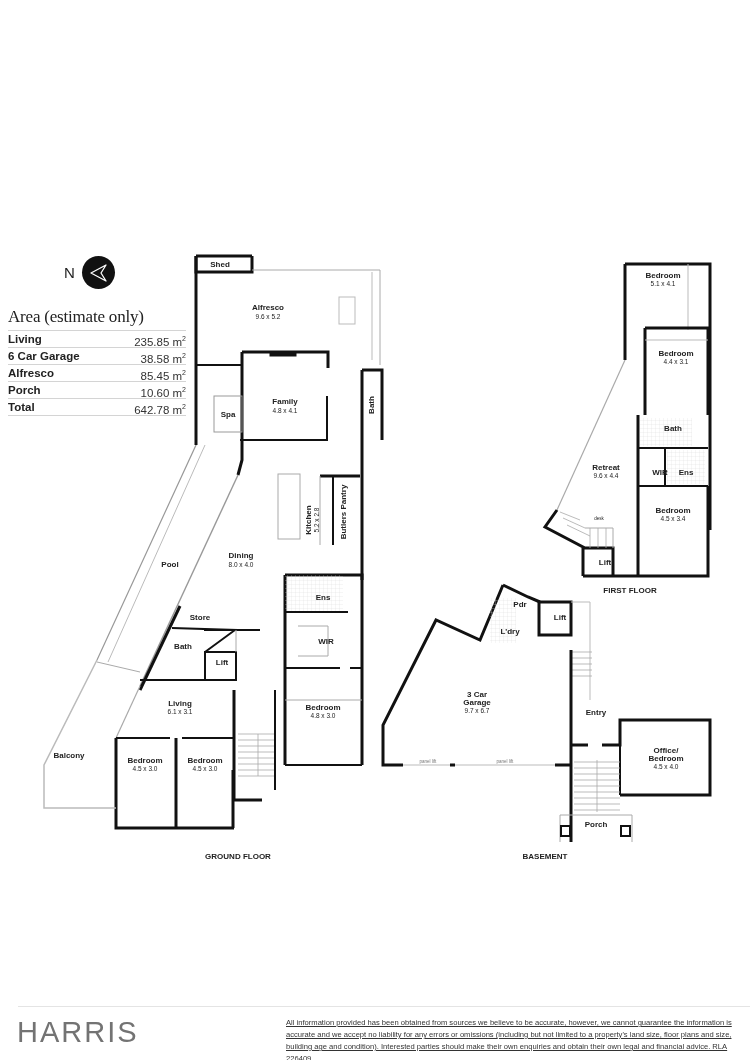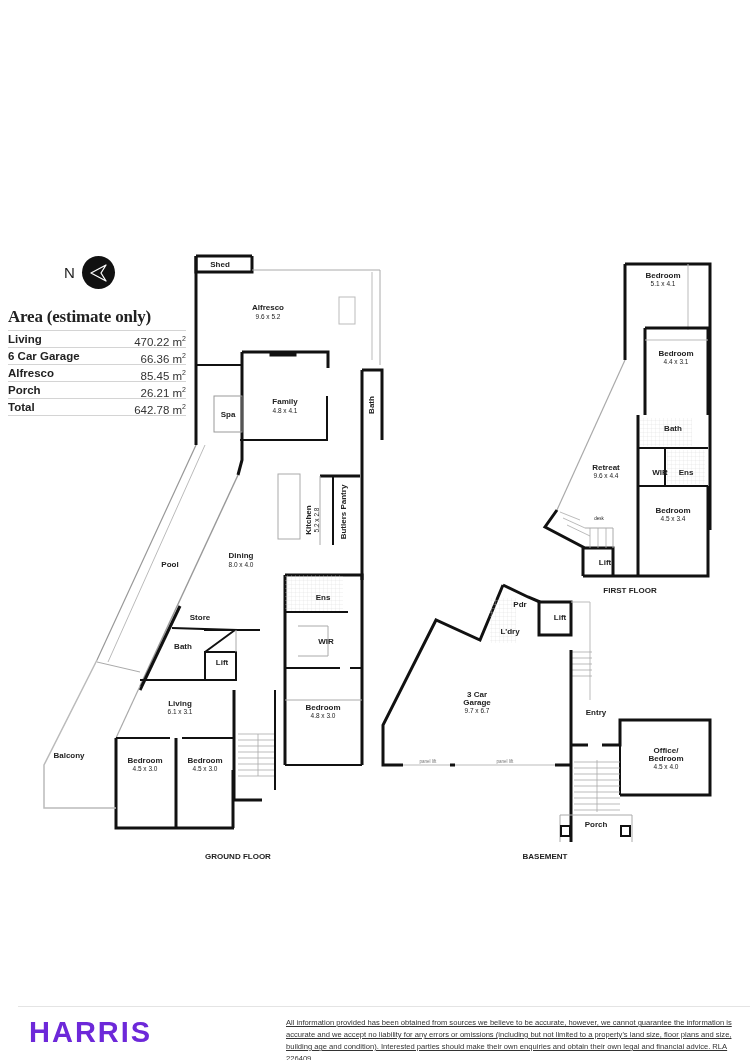--- a/index.html
+++ b/index.html
@@ -1,61 +1,61 @@
 <!DOCTYPE html>
 <html><head>
 <meta charset="utf-8">
 <style>
   html,body{margin:0;padding:0;background:#fff;}
   body{width:750px;height:1060px;position:relative;overflow:hidden;font-family:"Liberation Sans","DejaVu Sans",sans-serif;color:#222;}
   .compass{position:absolute;left:64px;top:256px;width:60px;height:34px;}
   .compass .n{position:absolute;left:0;top:8px;font-size:15px;color:#222;}
   .compass .disc{position:absolute;left:18px;top:0;width:33px;height:33px;border-radius:50%;background:#111;}
   .area{position:absolute;left:8px;top:307px;width:178px;}
-  .area .title{font-family:"Liberation Serif","DejaVu Serif",serif;font-size:17px;color:#222;margin-bottom:3px;letter-spacing:-0.2px;font-weight:bold;}
+  .area .title{font-family:"Liberation Serif","DejaVu Serif",serif;font-size:17px;color:#222;margin-bottom:3px;letter-spacing:-0.2px;}
   .area .row{display:flex;justify-content:space-between;border-top:1px solid #d4d4d4;height:16px;line-height:16px;font-size:11.5px;}
   .area .row:last-child{border-bottom:1px solid #d4d4d4;gap:40px;}
   .area .row .k{font-weight:bold;color:#222;}
   .area .row .v{color:#333;}
   .area sup{font-size:7px;}
   svg.plan{position:absolute;left:0;top:0;}
   .footer-line{position:absolute;left:18px;top:1006px;width:732px;height:1px;background:#e4e4e4;}
-  .logo{position:absolute;left:29px;top:1016px;font-size:29px;font-weight:bold;letter-spacing:2px;color:#6d28d9;}
+  .logo{position:absolute;left:17px;top:1016px;font-size:29px;font-weight:normal;letter-spacing:2px;color:#737373;}
   .disclaimer{position:absolute;left:286px;top:1017px;width:462px;font-size:7.6px;line-height:12px;color:#333;text-decoration:underline;}
   .lbl{font-family:"Liberation Sans","DejaVu Sans",sans-serif;}
 </style>
 </head>
 <body>
 
 <div class="compass">
   <span class="n">N</span>
   <div class="disc">
     <svg width="33" height="33" viewBox="0 0 33 33">
         <path d="M24 9 L9 17 L24 25 L19 17 Z" fill="none" stroke="#fff" stroke-width="1.3" stroke-linejoin="round"></path>
       </svg>
   </div>
 </div>
 
 <div class="area">
   <div class="title">Area (estimate only)</div>
   <div class="row">
       <span class="k">Living</span>
-      <span class="v"><span>470.22</span> m<sup>2</sup></span>
+      <span class="v"><span>235.85</span> m<sup>2</sup></span>
     </div>
   <div class="row">
       <span class="k">6 Car Garage</span>
-      <span class="v"><span>66.36</span> m<sup>2</sup></span>
+      <span class="v"><span>38.58</span> m<sup>2</sup></span>
     </div>
   <div class="row">
       <span class="k">Alfresco</span>
       <span class="v"><span>85.45</span> m<sup>2</sup></span>
     </div>
   <div class="row">
       <span class="k">Porch</span>
-      <span class="v"><span>26.21</span> m<sup>2</sup></span>
+      <span class="v"><span>10.60</span> m<sup>2</sup></span>
     </div>
   <div class="row">
       <span class="k">Total</span>
       <span class="v"><span>642.78</span> m<sup>2</sup></span>
     </div>
 </div>
 
 <svg class="plan" width="750" height="1000" viewBox="0 0 750 1000">
   <defs>
     <pattern id="tile" width="4" height="4" patternUnits="userSpaceOnUse">

